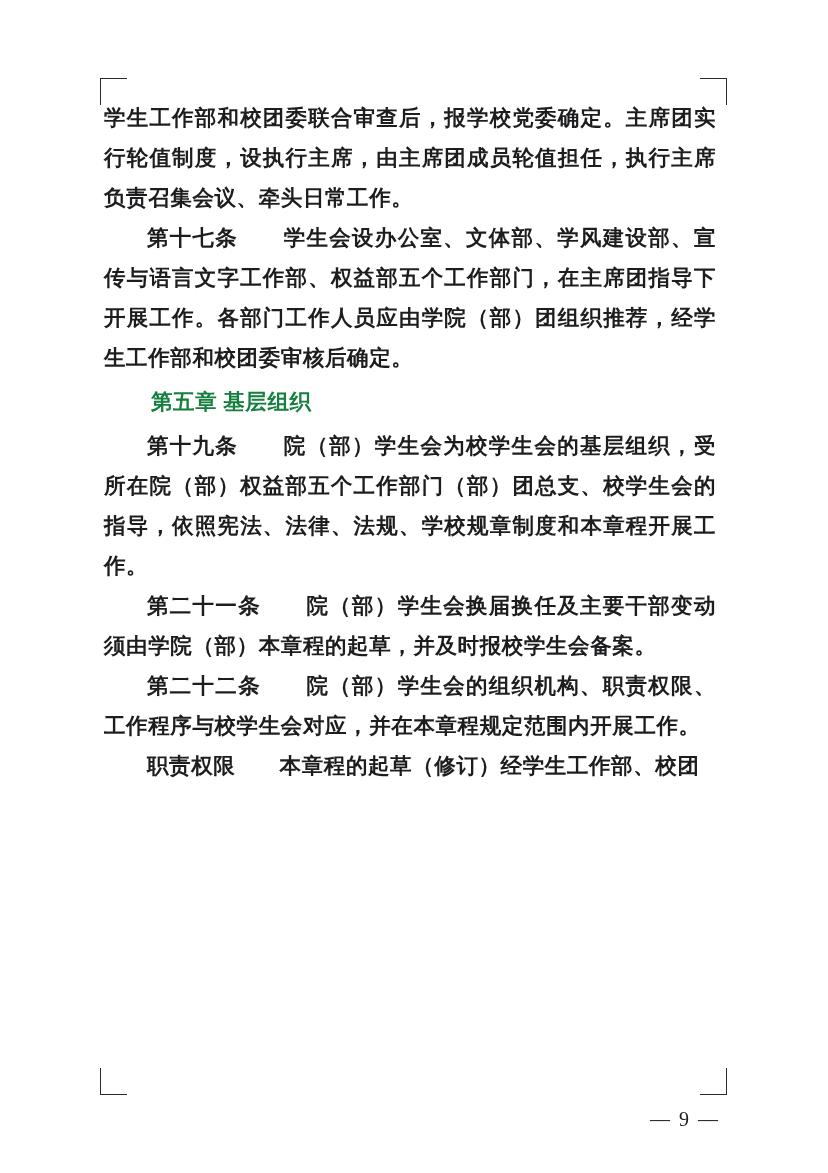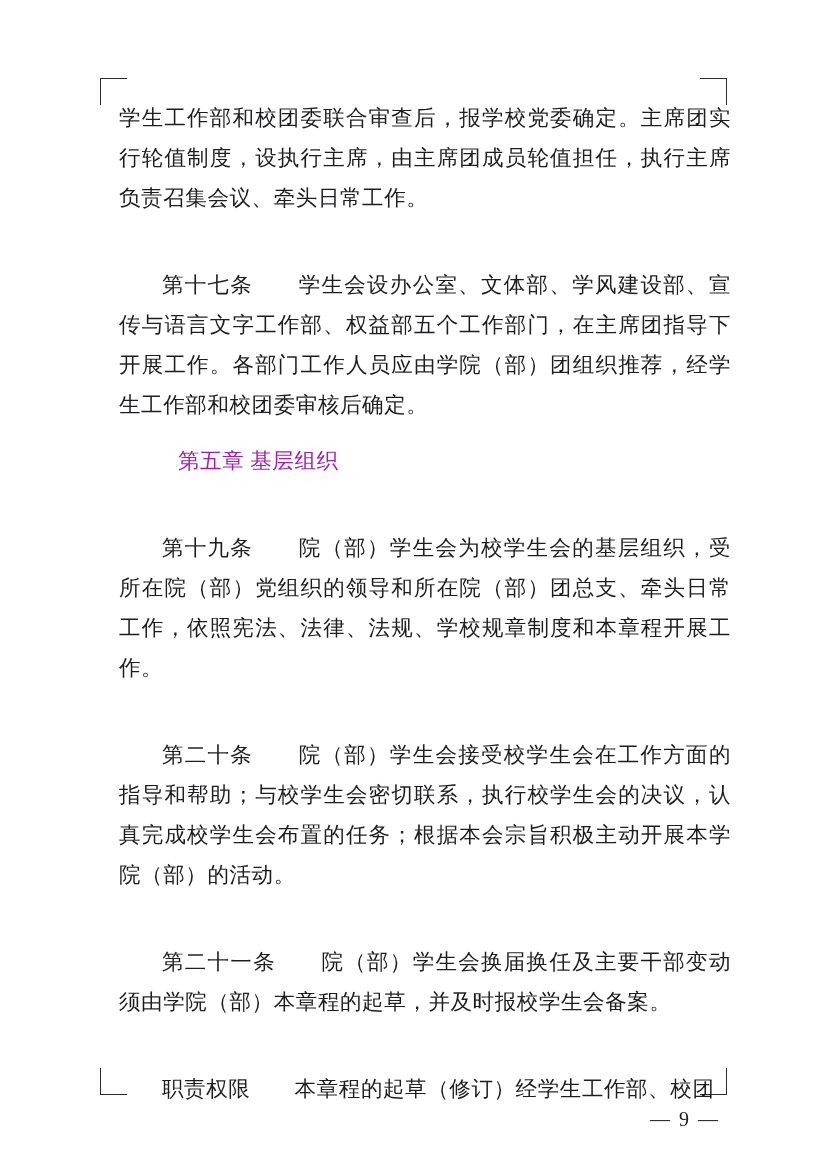--- a/index.html
+++ b/index.html
@@ -22,43 +22,44 @@
     height: 26px;
     pointer-events: none;
   }
   .crop.tl { left: 100px; top: 78px; border-left: 1.5px solid #2b2b2b; border-top: 1.5px solid #2b2b2b; }
   .crop.tr { left: 700px; top: 78px; border-right: 1.5px solid #2b2b2b; border-top: 1.5px solid #2b2b2b; }
   .crop.bl { left: 100px; top: 1068px; border-left: 1.5px solid #2b2b2b; border-bottom: 1.5px solid #2b2b2b; }
   .crop.br { left: 700px; top: 1068px; border-right: 1.5px solid #2b2b2b; border-bottom: 1.5px solid #2b2b2b; }
 
   .body-area {
     position: absolute;
-    left: 119px;
+    left: 104px;
     top: 98px;
     width: 612px;
+    font-weight: bold;
   }
   .para {
     font-size: 21.5px;
     line-height: 40px;
     color: #1d1d1f;
     text-align: justify;
     text-justify: inter-ideograph;
     letter-spacing: 0.6px;
     margin: 0;
     padding: 0;
   }
-  .indent { text-indent: 43px; margin-top: 47px; }
+  .indent { text-indent: 43px; }
   .no-indent { text-indent: 0; }
   .heading {
     font-size: 21.5px;
     line-height: 40px;
-    color: #a21caf;
+    color: #15803d;
     text-indent: 43px;
     letter-spacing: 0.6px;
-    margin: 16px;
+    margin: 4px;
   }
   .footer {
     position: absolute;
     left: 108px;
     top: 1108px;
     width: 612px;
     text-align: right;
     font-size: 20px;
     color: #1d1d1f;
     letter-spacing: 2px;
@@ -72,21 +73,21 @@
 
   <div class="crop tl"></div>
   <div class="crop tr"></div>
   <div class="crop bl"></div>
   <div class="crop br"></div>
 
   <div class="body-area">
     <p class="para no-indent">学生工作部和校团委联合审查后，报学校党委确定。主席团实行轮值制度，设执行主席，由主席团成员轮值担任，执行主席负责召集会议、牵头日常工作。</p>
     <p class="para indent">第十七条　　学生会设办公室、文体部、学风建设部、宣传与语言文字工作部、权益部五个工作部门，在主席团指导下开展工作。各部门工作人员应由学院（部）团组织推荐，经学生工作部和校团委审核后确定。</p>
     <p class="heading">第五章 基层组织</p>
-    <p class="para indent">第十九条　　院（部）学生会为校学生会的基层组织，受所在院（部）党组织的领导和所在院（部）团总支、牵头日常工作，依照宪法、法律、法规、学校规章制度和本章程开展工作。</p>
-    <p class="para indent">第二十条　　院（部）学生会接受校学生会在工作方面的指导和帮助；与校学生会密切联系，执行校学生会的决议，认真完成校学生会布置的任务；根据本会宗旨积极主动开展本学院（部）的活动。</p>
+    <p class="para indent">第十九条　　院（部）学生会为校学生会的基层组织，受所在院（部）权益部五个工作部门（部）团总支、校学生会的指导，依照宪法、法律、法规、学校规章制度和本章程开展工作。</p>
     <p class="para indent">第二十一条　　院（部）学生会换届换任及主要干部变动须由学院（部）本章程的起草，并及时报校学生会备案。</p>
+    <p class="para indent">第二十二条　　院（部）学生会的组织机构、职责权限、工作程序与校学生会对应，并在本章程规定范围内开展工作。</p>
     <p class="para indent">职责权限　　本章程的起草（修订）经学生工作部、校团</p>
   </div>
 
   <div class="footer">— 9 —</div>
 
 </div>
 
 </body></html>

